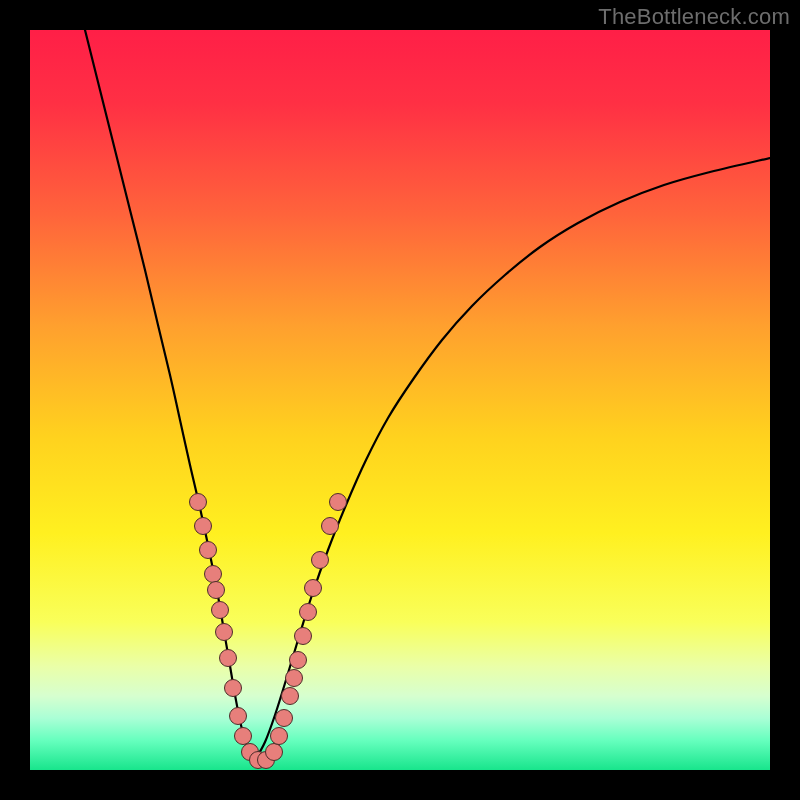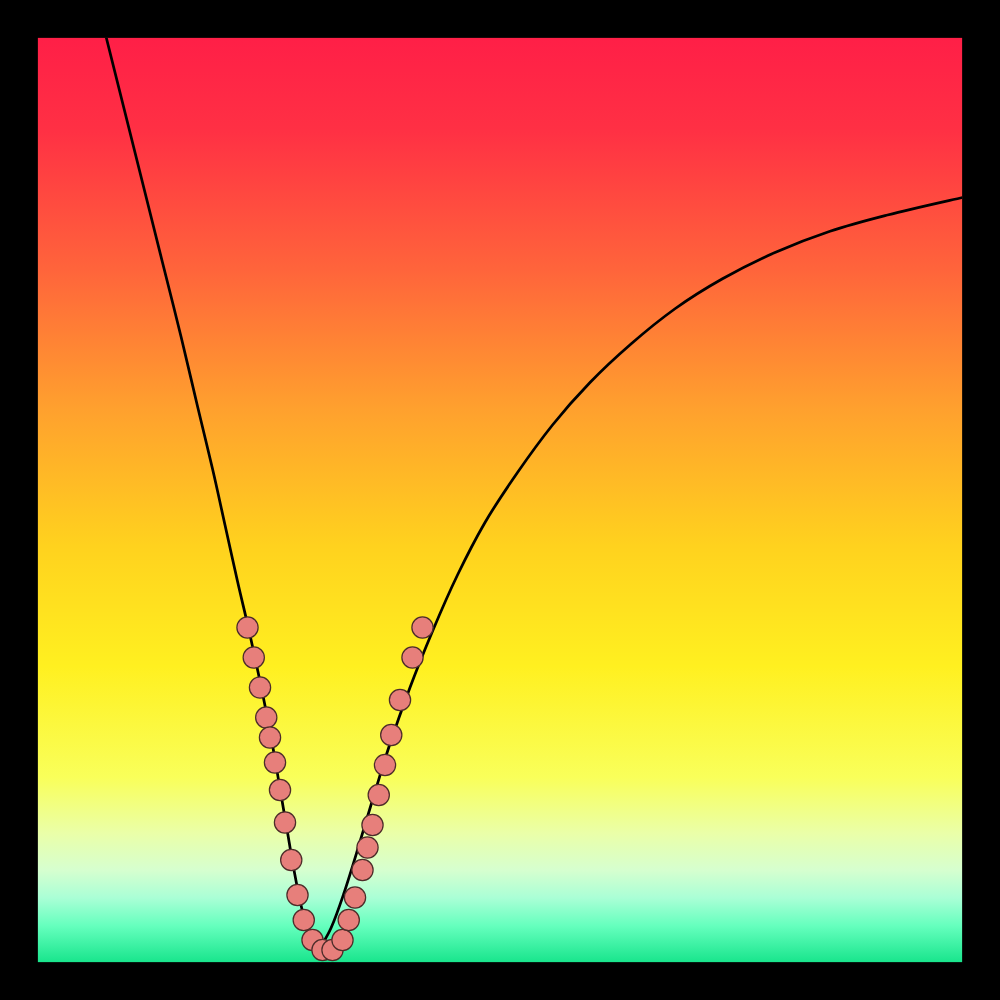--- a/index.html
+++ b/index.html
@@ -97,13 +97,14 @@
           <circle cx="273" cy="606" r="8.5" fill="#e77f7b" stroke="#4e2d2a" stroke-width="1"></circle>
           <circle cx="278" cy="582" r="8.5" fill="#e77f7b" stroke="#4e2d2a" stroke-width="1"></circle>
           <circle cx="283" cy="558" r="8.5" fill="#e77f7b" stroke="#4e2d2a" stroke-width="1"></circle>
           <circle cx="290" cy="530" r="8.5" fill="#e77f7b" stroke="#4e2d2a" stroke-width="1"></circle>
           <circle cx="300" cy="496" r="8.5" fill="#e77f7b" stroke="#4e2d2a" stroke-width="1"></circle>
           <circle cx="308" cy="472" r="8.5" fill="#e77f7b" stroke="#4e2d2a" stroke-width="1"></circle>
         </g>
     </svg>
   </div>
 
+  <div class="watermark">TheBottleneck.com</div>
 </div>
 
 </body></html>

